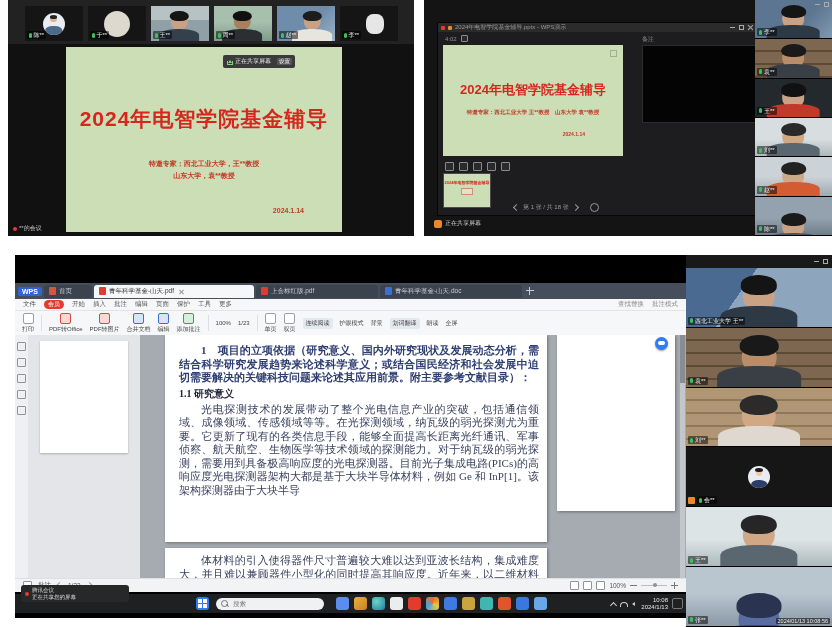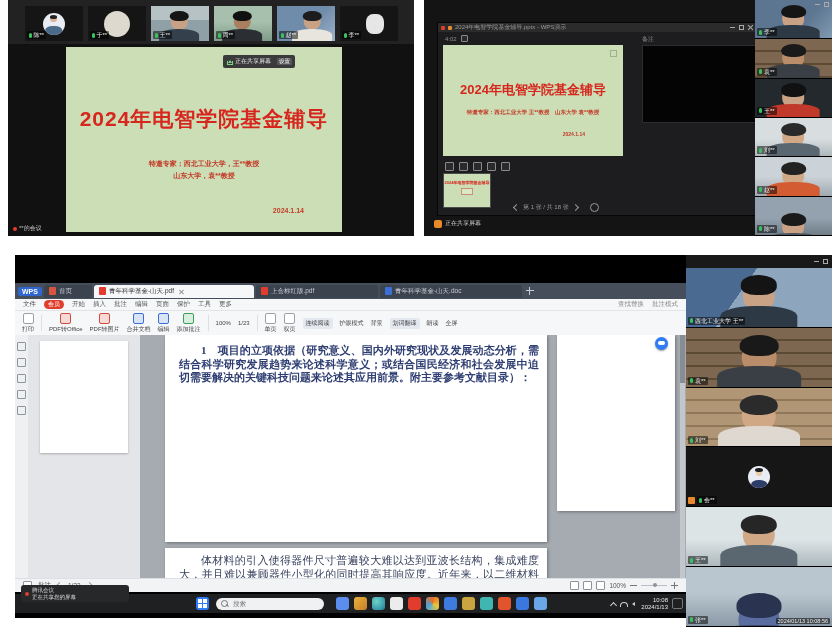--- a/index.html
+++ b/index.html
@@ -476,20 +476,22 @@
         <i class="ric"></i>
         <i class="ric"></i>
         <i class="ric"></i>
       </div>
       <div class="thumbpanel">
         <div class="minipage"></div>
       </div>
       <div class="docarea">
         <div class="page pg1">
           <p class="doc-h">1　项目的立项依据（研究意义、国内外研究现状及发展动态分析，需结合科学研究发展趋势来论述科学意义；或结合国民经济和社会发展中迫切需要解决的关键科技问题来论述其应用前景。附主要参考文献目录）：</p>
+          <p class="doc-s">1.1 研究意义</p>
+          <p class="doc-b">光电探测技术的发展带动了整个光电信息产业的突破，包括通信领域、成像领域、传感领域等等。在光探测领域，纳瓦级的弱光探测尤为重要。它更新了现有的各类信息手段，能够全面提高长距离光纤通讯、军事侦察、航天航空、生物医学等技术领域的探测能力。对于纳瓦级的弱光探测，需要用到具备极高响应度的光电探测器。目前光子集成电路(PICs)的高响应度光电探测器架构大都是基于大块半导体材料，例如 Ge 和 InP[1]。该架构探测器由于大块半导</p>
         </div>
         <div class="page pg2">
           <p class="doc-b" style="margin:0">体材料的引入使得器件尺寸普遍较大难以达到亚波长结构，集成难度大，并且难以兼顾器件小型化的同时提高其响应度。近年来，以二维材料金属等离</p>
         </div>
         <div class="page rightpage"></div>
         <div class="assistant"></div>
         <div class="vscroll">
             <div class="vthumb"></div>
           </div>
       </div>

